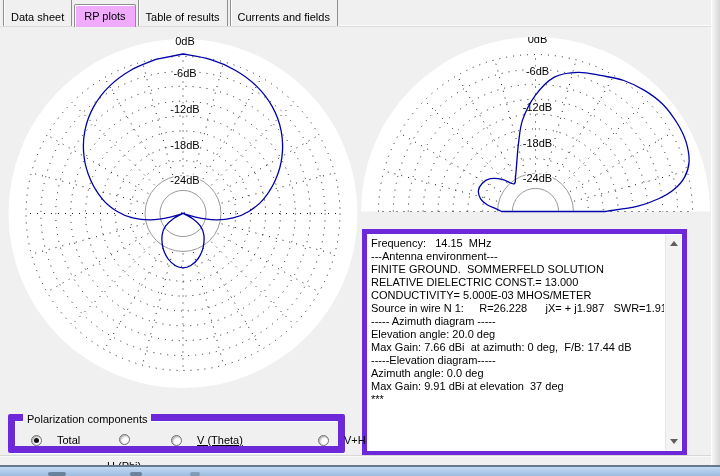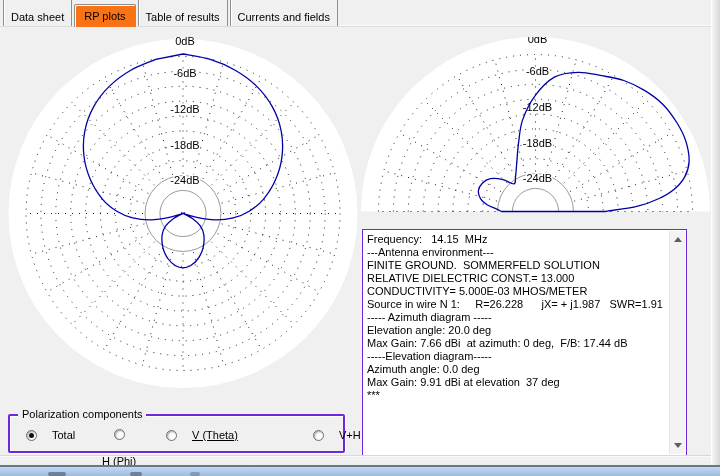--- a/index.html
+++ b/index.html
@@ -8,48 +8,48 @@
     background:#f0f0f0;color:#000;
     font-family:"Liberation Sans","DejaVu Sans",sans-serif;font-size:11px;
   }
   
   .tabbar{position:absolute;left:0;top:0;right:10px;height:26px;display:flex;align-items:flex-end;padding-left:3px;z-index:5;}
   .tab{
     position:relative;background:#f0f0f0;border:1px solid #8e8e8e;border-bottom:none;
     border-radius:2px 2px 0 0;box-shadow:inset 1px 1px 0 #fff;
     padding:12px 7px 3px 7px;margin-right:2px;line-height:12px;white-space:nowrap;cursor:default;
   }
-  .tab.active{padding:5px 9px 5px 9px;z-index:6;margin-bottom:-1px;background:#f97316;}
+  .tab.active{padding:5px 9px 5px 9px;z-index:6;margin-bottom:-1px;background:#f0abfc;}
   .tabline{position:absolute;left:0;top:25px;right:9px;height:1px;background:#fbfbfb;box-shadow:0 1px 0 #dcdcdc;}
   .page-bottom{position:absolute;left:0;top:455px;width:711px;height:1px;background:#d8d8d8;box-shadow:0 1px 0 #fafafa;}
 
   
   svg.plot{position:absolute;}
   #plot-az{left:6px;top:37px;}
   #plot-el{left:361px;top:37px;}
   .dotline{stroke:#1b1b1b;stroke-width:1;stroke-dasharray:1 6;fill:none;}
   .grayring{stroke:#9a9a9a;stroke-width:1;fill:none;}
   .pattern{fill:none;stroke-width:1.3;stroke-linejoin:round;}
   .ringlabel{font-family:"Liberation Sans","DejaVu Sans",sans-serif;font-size:11px;fill:#000;
     paint-order:stroke;stroke:#fff;stroke-width:3px;dominant-baseline:middle;}
 
   
   .report{position:absolute;left:362px;top:229px;width:325px;height:227px;background:#fff;
-    border:1px solid #6d28d9;box-sizing:border-box;}
+    border:5px solid #6d28d9;box-sizing:border-box;}
   .report-text{position:absolute;left:4px;top:3px;right:18px;bottom:2px;overflow:hidden;
     line-height:13px;white-space:pre;}
   .vscroll{position:absolute;top:1px;right:1px;bottom:1px;width:15px;background:#f3f3f3;border-left:1px solid #e7e7e7;}
   .arr{position:absolute;left:0;width:15px;height:15px;display:flex;align-items:center;justify-content:center;}
   .arr.up{top:1px;} .arr.down{bottom:1px;}
   .tri-up{width:0;height:0;border-left:4px solid transparent;border-right:4px solid transparent;border-bottom:5px solid #5f5f5f;}
   .tri-down{width:0;height:0;border-left:4px solid transparent;border-right:4px solid transparent;border-top:5px solid #5f5f5f;}
 
   
   .groupbox{position:absolute;left:8px;top:414px;width:337px;height:39px;
-    border:2px solid #6d28d9;border-radius:2px;box-shadow:inset 1px 1px 0 #fff,1px 1px 0 #fff;box-sizing:border-box;}
+    border:7px solid #6d28d9;border-radius:2px;box-shadow:inset 1px 1px 0 #fff,1px 1px 0 #fff;box-sizing:border-box;}
   .groupbox-legend{position:absolute;top:-8px;left:8px;background:#f0f0f0;padding:0 4px;white-space:nowrap;}
   .radio-item{position:absolute;top:13px;display:flex;align-items:center;gap:15px;cursor:default;}
   .radio{width:11px;height:11px;border-radius:50%;background:#fff;border:1px solid #6e6e6e;
     box-shadow:inset 1px 1px 2px rgba(0,0,0,.35);position:relative;box-sizing:border-box;flex:0 0 auto;}
   .radio.checked::after{content:"";position:absolute;left:2px;top:2px;width:5px;height:5px;border-radius:50%;background:#101010;}
 
   
   .right-edge{position:absolute;top:0;right:0;width:9px;height:466px;
     background:linear-gradient(to right,#f7f7f7,#d7d7d7);border-left:1px solid #fff;box-sizing:border-box;}
   .taskbar{position:absolute;left:0;top:465px;width:720px;height:11px;

